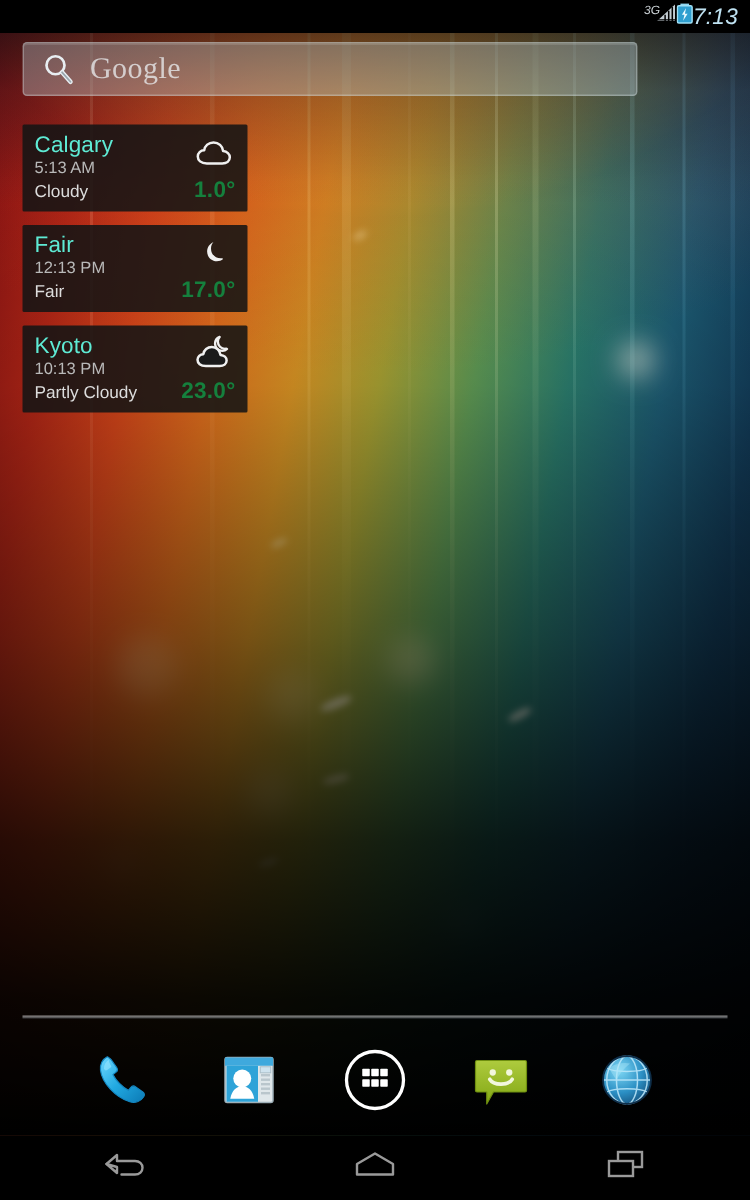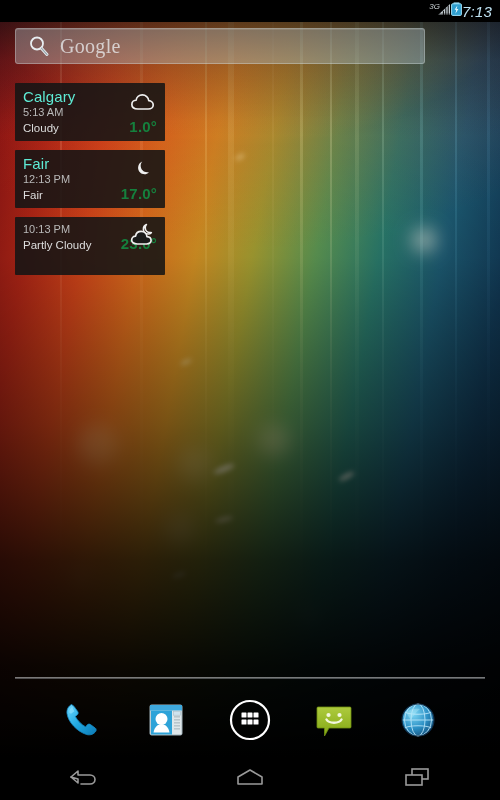--- a/index.html
+++ b/index.html
@@ -240,20 +240,21 @@
         <span class="w-temp">17.0°</span>
       </div>
       <span class="w-icon">
         <svg viewBox="0 0 32 28" width="30" height="26">
           <path d="M22.2 18.0 C21.0 19.0 19.4 19.6 17.7 19.6 C13.8 19.6 10.7 16.5 10.7 12.6 C10.7 9.6 12.6 7.0 15.2 6.0 C14.1 7.2 13.5 8.8 13.5 10.5 C13.5 14.4 16.6 17.5 20.5 17.5 C21.1 17.5 21.7 17.4 22.2 18.0 Z" fill="#f0f0f0"></path>
         </svg>
       </span>
     </div>
 
     <div class="wcard">
+      <div class="w-city">Kyoto</div>
       <div class="w-time">10:13 PM</div>
       <div class="w-bottom">
         <span class="w-cond">Partly Cloudy</span>
         <span class="w-temp">23.0°</span>
       </div>
       <span class="w-icon">
         <svg viewBox="0 0 32 28" width="30" height="26">
           <path d="M25.0 10.4 C24.1 11.3 22.9 11.8 21.6 11.8 C18.7 11.8 16.4 9.5 16.4 6.6 C16.4 4.4 17.8 2.5 19.7 1.7 C18.9 2.6 18.4 3.8 18.4 5.1 C18.4 8.0 20.7 10.3 23.6 10.3 C24.1 10.3 24.6 10.0 25.0 10.4 Z" fill="none" stroke="#f0f0f0" stroke-width="1.7" stroke-linejoin="round"></path>
           <path d="M9.8 22.6 C5.9 22.6 3.8 20.6 3.8 18.2 C3.8 16.0 5.7 14.1 8.0 14.1 C8.4 11.2 10.9 9.0 14.1 9.0 C17.4 9.0 20.0 11.5 20.3 14.7 C22.9 14.9 24.7 16.6 24.7 18.7 C24.7 21.0 22.6 22.6 19.7 22.6 Z" fill="#1a1a1a" stroke="#f0f0f0" stroke-width="1.8" stroke-linejoin="round"></path>
         </svg>

